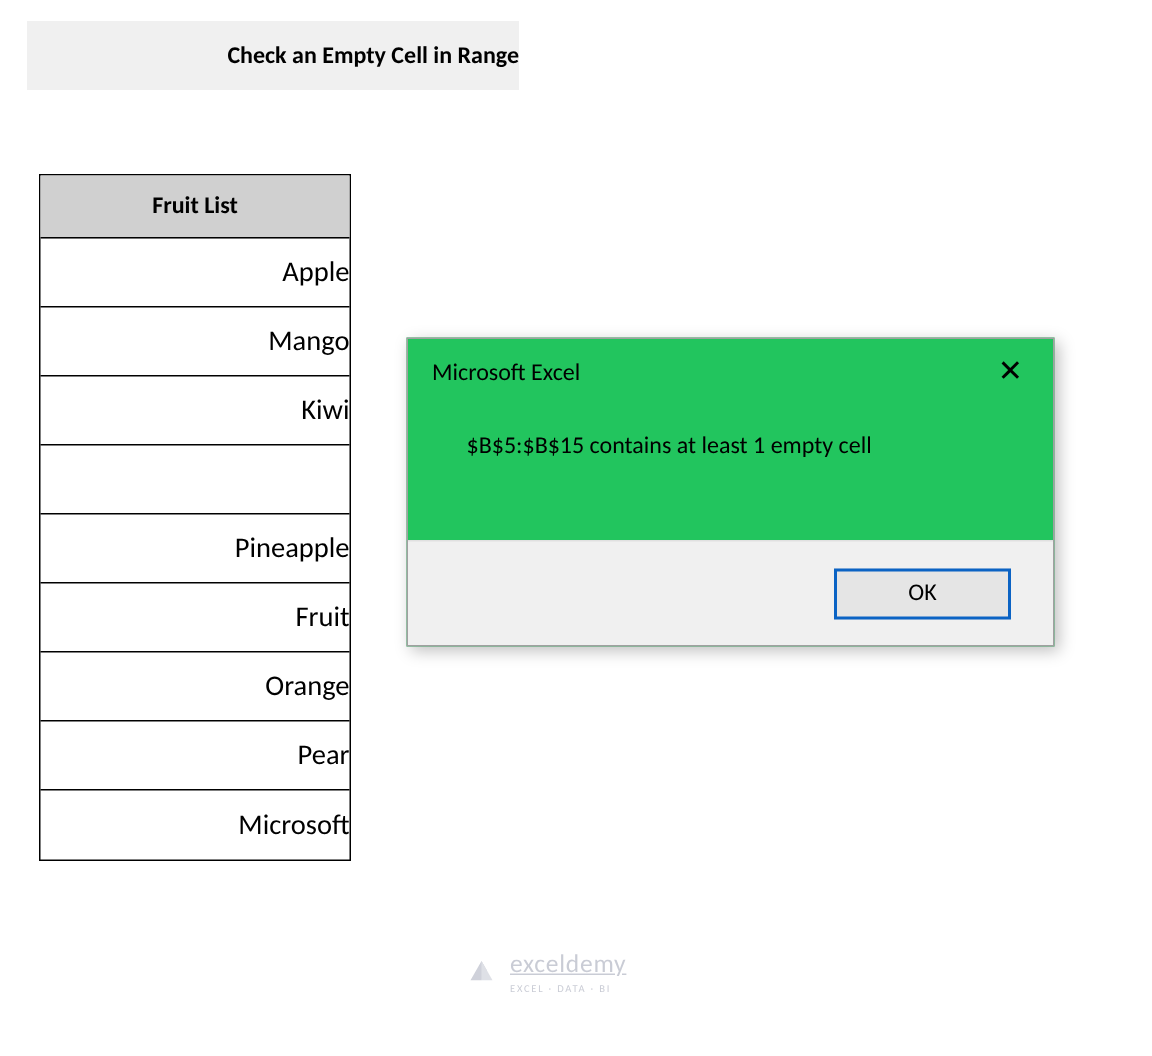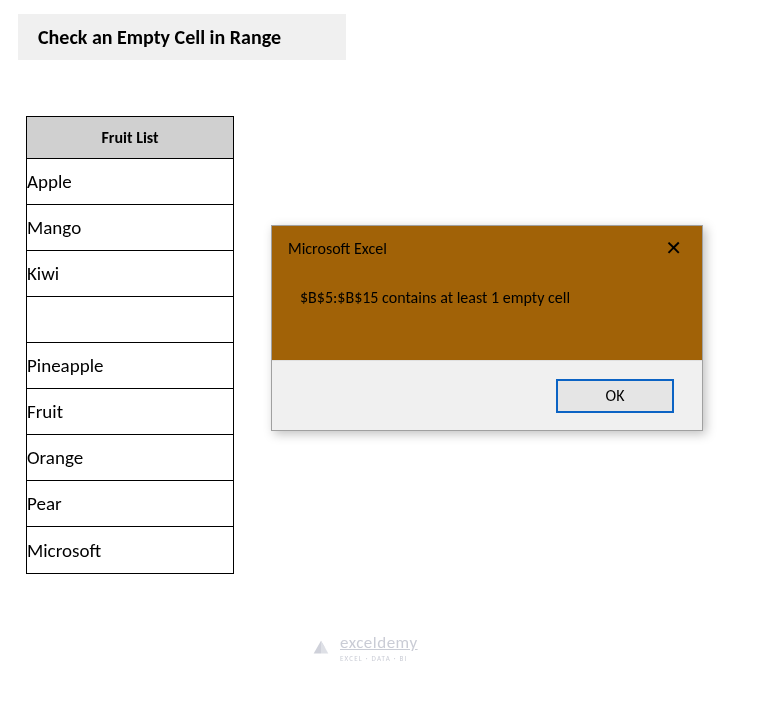--- a/index.html
+++ b/index.html
@@ -13,25 +13,24 @@
     }
     .title-bar {
       position: absolute;
       left: 18px;
       top: 14px;
       width: 328px;
       height: 46px;
       background: #f0f0f0;
       display: flex;
       align-items: center;
-      justify-content: flex-start;
-      font-size: 20px;
+      justify-content: flex-end;
+      font-size: 16px;
       font-weight: 700;
       color: #000;
-      padding-left: 20px;
     }
     .table {
       position: absolute;
       left: 26px;
       top: 116px;
       width: 208px;
       border: 1px solid #000;
     }
     .th {
       height: 42px;
@@ -40,54 +39,54 @@
       align-items: center;
       justify-content: center;
       font-size: 16px;
       font-weight: 700;
       border-bottom: 1px solid #000;
     }
     .td {
       height: 46px;
       display: flex;
       align-items: center;
-      justify-content: flex-start;
+      justify-content: flex-end;
       font-size: 19px;
       color: #000;
       border-bottom: 1px solid #000;
     }
     .td:last-child { border-bottom: none; }
     .dialog {
       position: absolute;
       left: 271px;
       top: 225px;
       width: 432px;
       height: 206px;
-      background: #a16207;
+      background: #22c55e;
       border: 1px solid #a0a0a0;
       box-shadow: 3px 3px 10px rgba(0,0,0,0.25);
     }
     .dialog-header {
       height: 44px;
       display: flex;
       align-items: center;
       justify-content: space-between;
       padding: 0 12px 0 16px;
       font-size: 16px;
       color: #000;
     }
     .dialog-close {
       font-size: 20px;
       line-height: 1;
       padding: 4px 8px;
       cursor: pointer;
       color: #000;
     }
     .dialog-body {
-      padding: 18px 24px 0 28px;
+      padding: 18px 24px 0 39px;
       font-size: 16px;
       color: #000;
       height: 90px;
     }
     .dialog-footer {
       height: 70px;
       background: #f0f0f0;
       display: flex;
       align-items: center;
       justify-content: flex-end;

